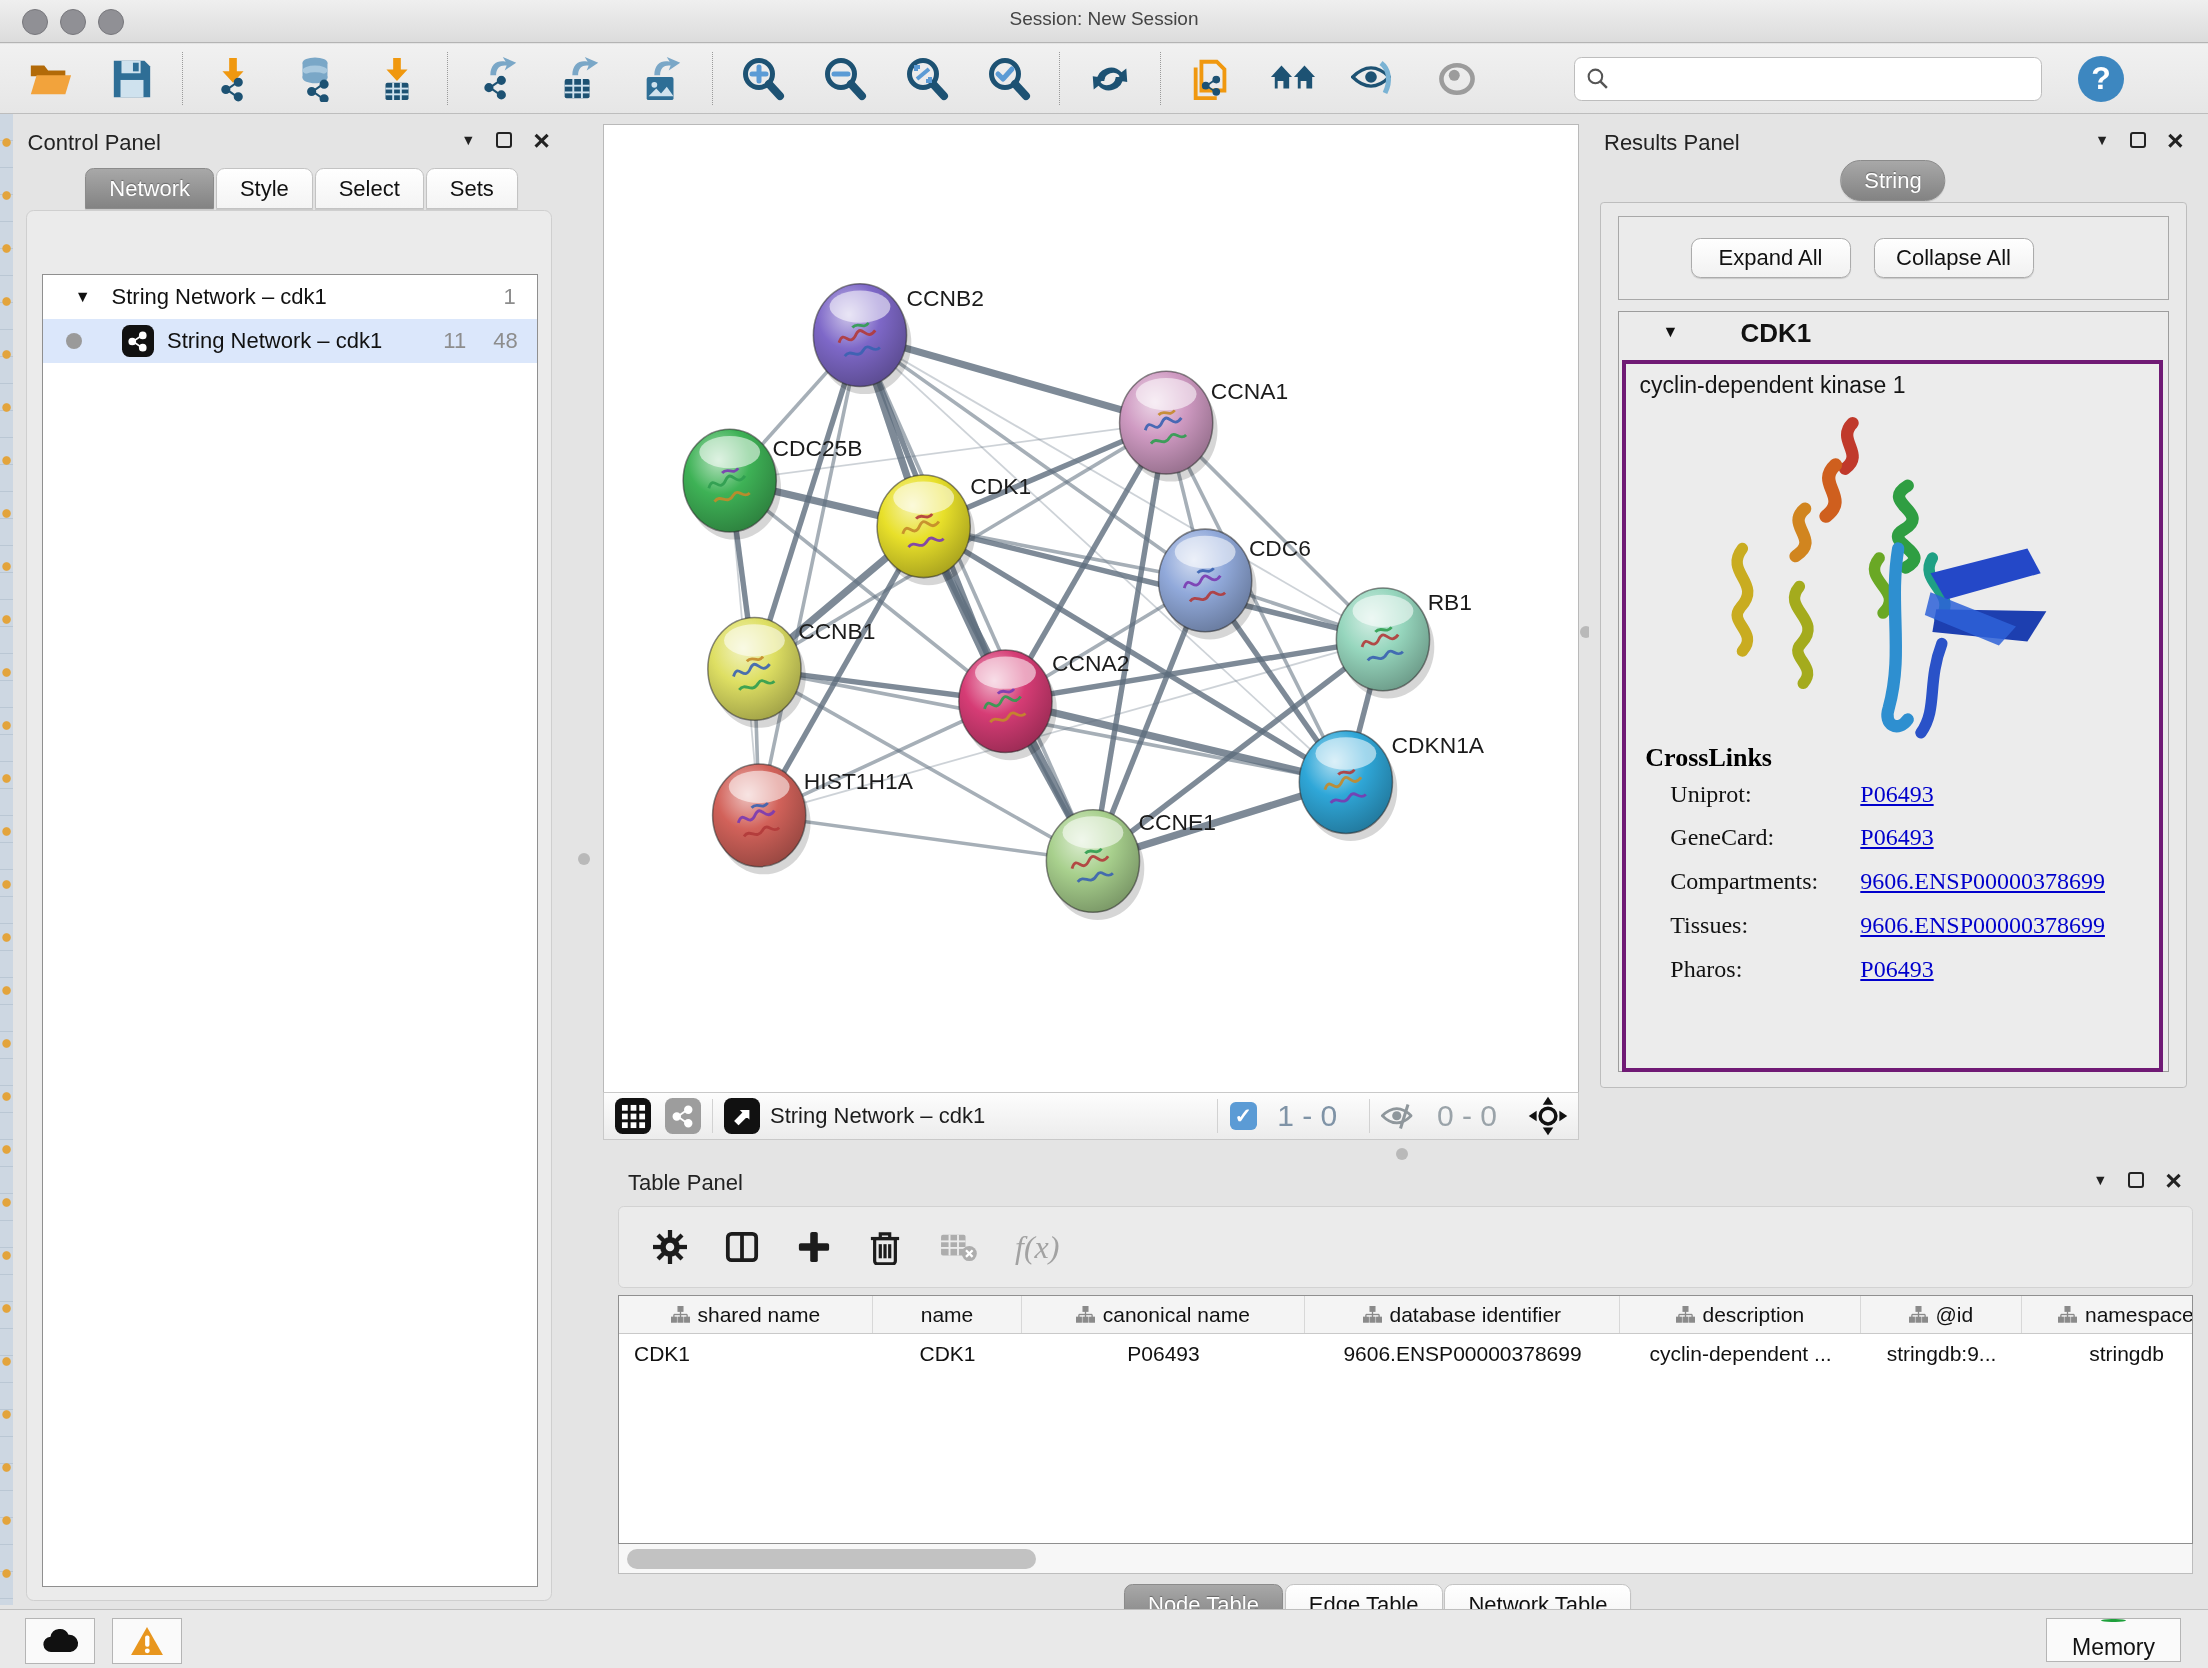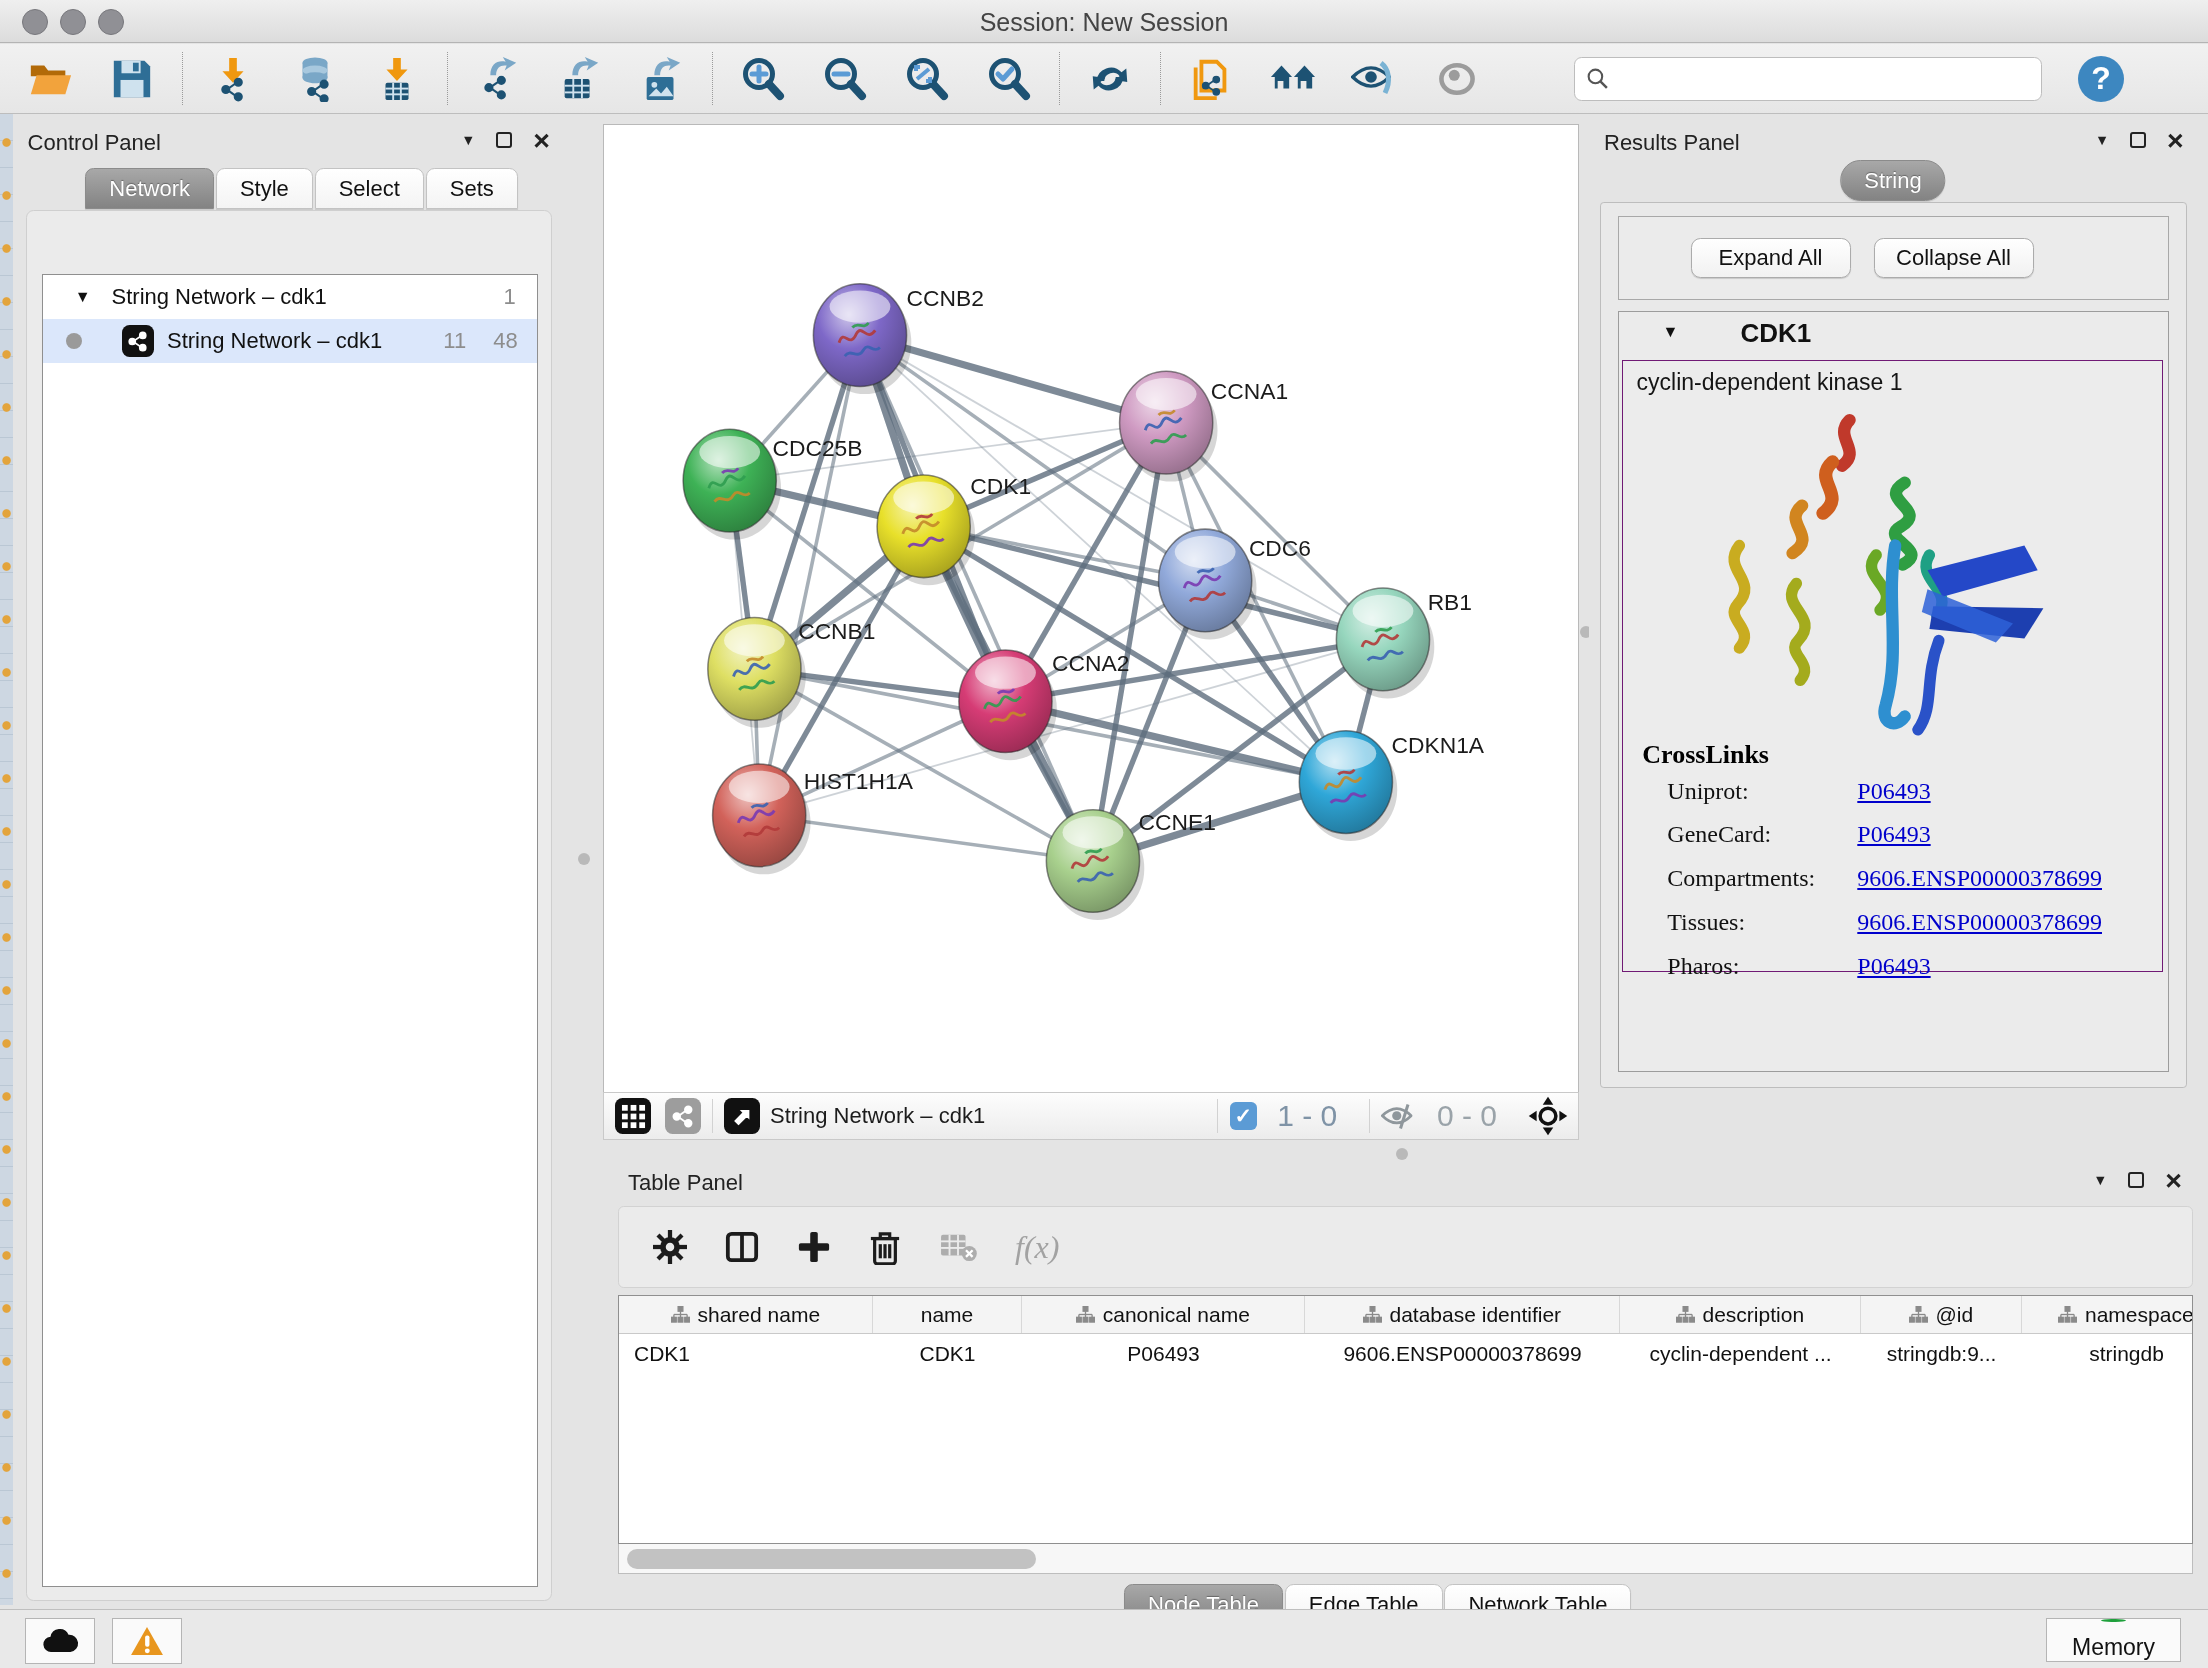--- a/index.html
+++ b/index.html
@@ -6,21 +6,21 @@
   *{box-sizing:border-box;}
   .window{position:relative;width:2208px;height:1668px;background:#e4e4e4;
     font-family:"Liberation Sans",sans-serif;color:#111;overflow:hidden;}
 
   
   .titlebar{position:absolute;left:0;top:0;width:2208px;height:43px;
     background:linear-gradient(#efefef,#dcdcdc);border-bottom:1px solid #b4b4b4;}
   .tl{position:absolute;top:8.6px;width:26px;height:26px;border-radius:50%;
     background:#909095;border:1px solid #77777c;}
   .win-title{position:absolute;left:0;right:0;top:7.6px;text-align:center;
-    font-size:25px;color:#444;font-weight:500;}
+    font-size:19px;color:#444;font-weight:500;}
 
   
   .toolbar{position:absolute;left:0;top:44px;width:2208px;height:70px;
     background:linear-gradient(#f1f1f1,#e6e6e6);border-bottom:1px solid #bdbdbd;
     display:flex;align-items:center;}
   .tb-group{display:flex;align-items:center;gap:34px;padding:0 26px;}
   .tb-sep{height:53px;border-left:1.9px dotted #9a9a9a;}
   .tb-btn{width:48px;height:48px;display:flex;align-items:center;justify-content:center;cursor:pointer;}
   .searchbox{margin-left:67px;width:468px;height:44px;background:#fff;border:1px solid #bdbdbd;
     border-radius:7.6px;display:flex;align-items:center;padding:0 9.5px;}
@@ -88,22 +88,22 @@
   .rp-box{position:absolute;left:10.5px;top:78px;width:587px;height:886px;background:#e9e9e9;
     border:1px solid #bdbdbd;border-radius:3.8px;}
   .rp-btnrow{position:absolute;left:17px;top:13.3px;width:551px;height:84px;background:#ebebeb;
     border:1px solid #a8a8a8;}
   .rp-btn{position:absolute;top:21px;padding:5.7px 0;width:160px;text-align:center;
     background:linear-gradient(#ffffff,#f1f1f1);border:1px solid #ababab;border-radius:9.5px;
     font-size:22px;box-shadow:0 1px 1px rgba(0,0,0,.15);}
   .rp-gene{position:absolute;left:17px;top:108px;width:551px;height:761px;background:#ebebeb;
     border:1px solid #9c9c9c;}
   .rp-gene-head{position:absolute;left:0;top:0;width:100%;height:46px;}
-  .rp-gene-body{position:absolute;left:3.8px;top:48px;width:541px;height:612px;background:#ececec;
-    border:1px solid #701a75;}
+  .rp-gene-body{position:absolute;left:3.8px;top:48px;width:541px;height:712px;background:#ececec;
+    border:4px solid #701a75;}
   .rp-desc{position:absolute;left:13.3px;top:7.6px;font-size:23px;color:#141414;}
   .xl-title{position:absolute;left:19px;top:379px;font-family:"Liberation Serif",serif;
     font-weight:bold;font-size:26px;color:#000;}
   .xl-row{position:absolute;left:44px;width:476px;height:44px;font-family:"Liberation Serif",serif;font-size:24px;}
   .xl-label{display:inline-block;width:190px;color:#111;}
   .xl-link{color:#0000cc;text-decoration:underline;}
 
   
   .table-panel{position:absolute;left:603px;top:1162px;width:1594px;height:443px;background:#e4e4e4;}
   .tp-toolbar{position:absolute;left:15px;top:44px;width:1575px;height:82px;background:#ebebeb;

